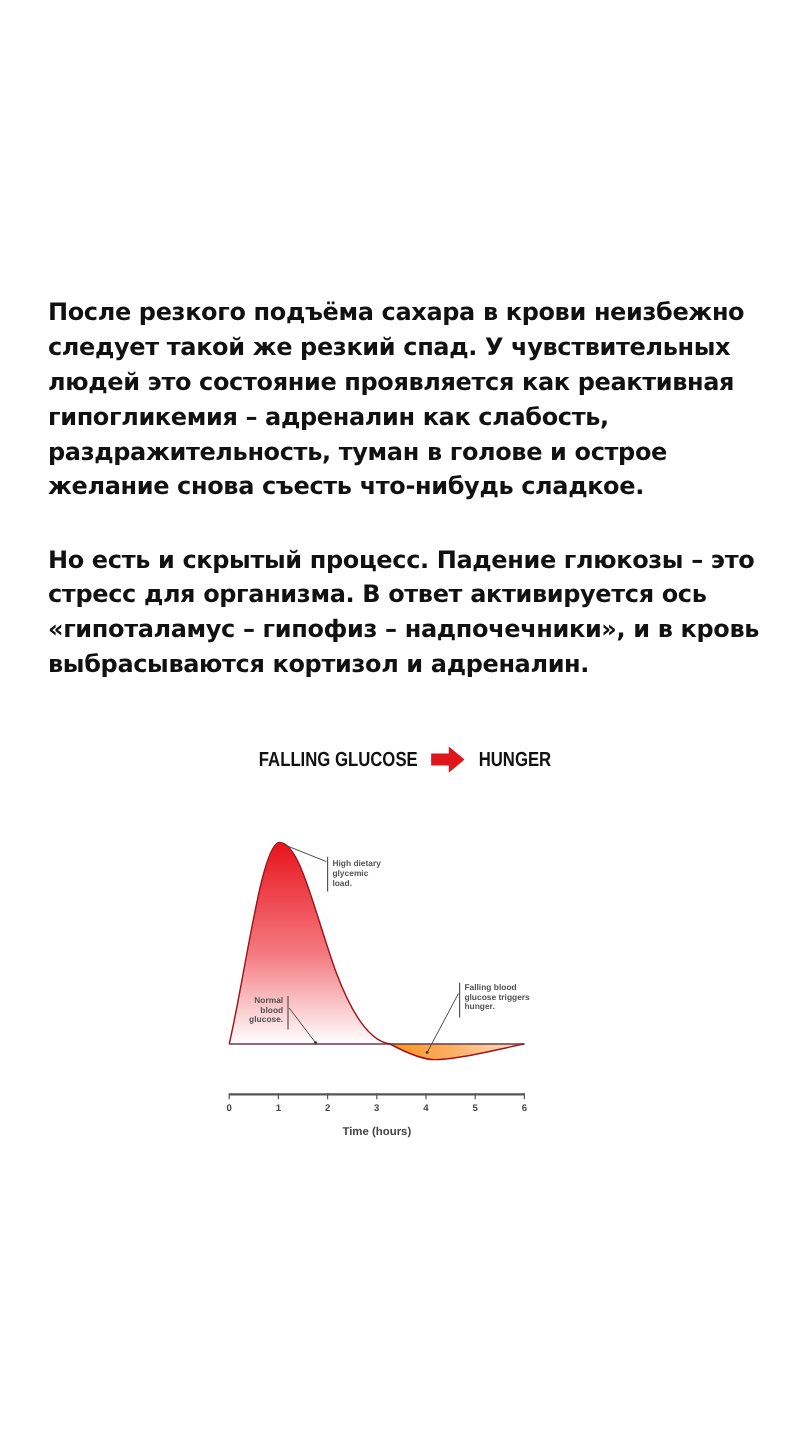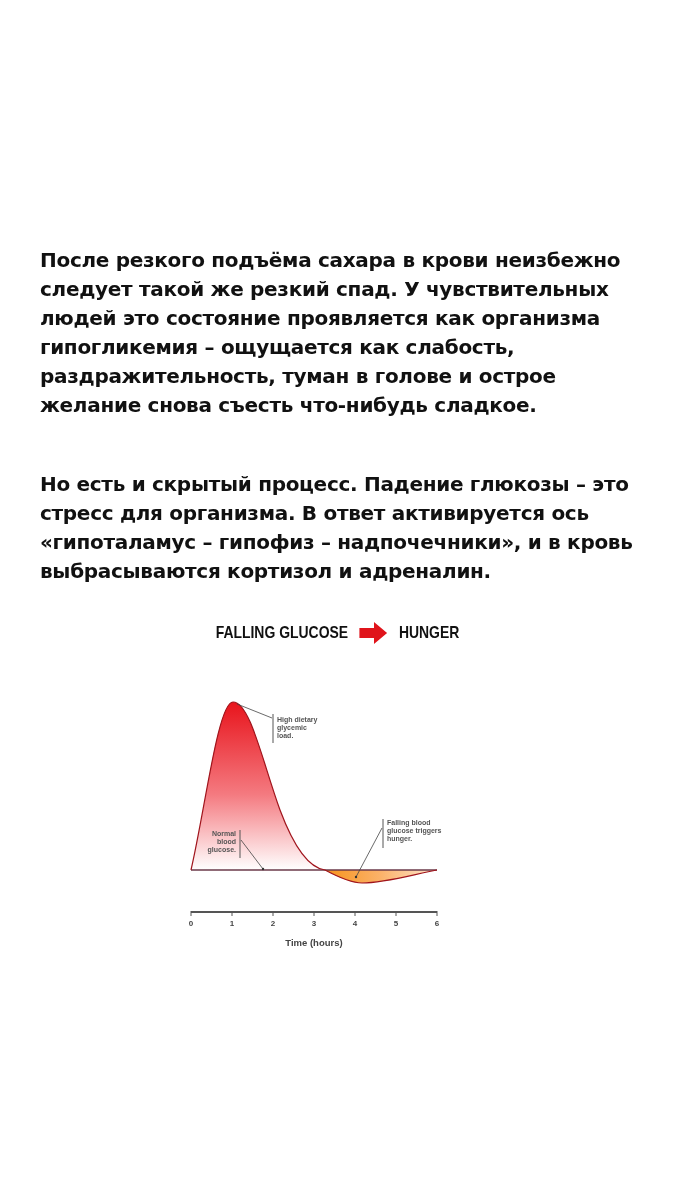--- a/index.html
+++ b/index.html
@@ -3,37 +3,37 @@
 <meta charset="utf-8">
 <style>
   html, body { margin: 0; padding: 0; background: #ffffff; }
   body { width: 675px; height: 1200px; position: relative; overflow: hidden; font-family: "DejaVu Sans", sans-serif; }
   .para {
     position: absolute; left: 40px; width: 610px; margin: 0;
     font-family: "DejaVu Sans", sans-serif; font-weight: bold;
     font-size: 20px; line-height: 29px; color: #111111; letter-spacing: -0.3px;
   }
   #p1 { top: 246px; }
-  #p2 { top: 470px; }
+  #p2 { top: 452px; }
   .chart-title {
     position: absolute; top: 622px; left: 0; width: 675px; text-align: center;
     font-family: "Liberation Sans", sans-serif; font-weight: bold; font-size: 17px;
     color: #111; transform: scaleX(0.82); transform-origin: 50% 50%;
     display: flex; justify-content: center; align-items: center; gap: 14px;
   }
   .chart-title .arrow { width: 34px; height: 22px; display: inline-block; }
   svg.chart { position: absolute; left: 100px; top: 650px; }
   .ann { font-family: "Liberation Sans", sans-serif; font-weight: bold; font-size: 7px; fill: #555; }
   .tick { font-family: "Liberation Sans", sans-serif; font-weight: bold; font-size: 8px; fill: #444; }
   .xlabel { font-family: "Liberation Sans", sans-serif; font-weight: bold; font-size: 9.5px; fill: #444; }
 </style>
 </head>
 <body>
 
-<p id="p1" class="para">После резкого подъёма сахара в крови неизбежно следует такой же резкий спад. У чувствительных людей это состояние проявляется как организма гипогликемия – ощущается как слабость, раздражительность, туман в голове и острое желание снова съесть что-нибудь сладкое.</p>
+<p id="p1" class="para">После резкого подъёма сахара в крови неизбежно следует такой же резкий спад. У чувствительных людей это состояние проявляется как реактивная гипогликемия – адреналин как слабость, раздражительность, туман в голове и острое желание снова съесть что-нибудь сладкое.</p>
 <p id="p2" class="para">Но есть и скрытый процесс. Падение глюкозы – это стресс для организма. В ответ активируется ось «гипоталамус – гипофиз – надпочечники», и в кровь выбрасываются кортизол и адреналин.</p>
 
 <div class="chart-title">
   <span>FALLING GLUCOSE</span>
   <svg class="arrow" viewBox="0 0 34 22">
     <polygon points="0,6 18,6 18,0 34,11 18,22 18,16 0,16" fill="#e0141b"></polygon>
   </svg>
   <span>HUNGER</span>
 </div>
 

